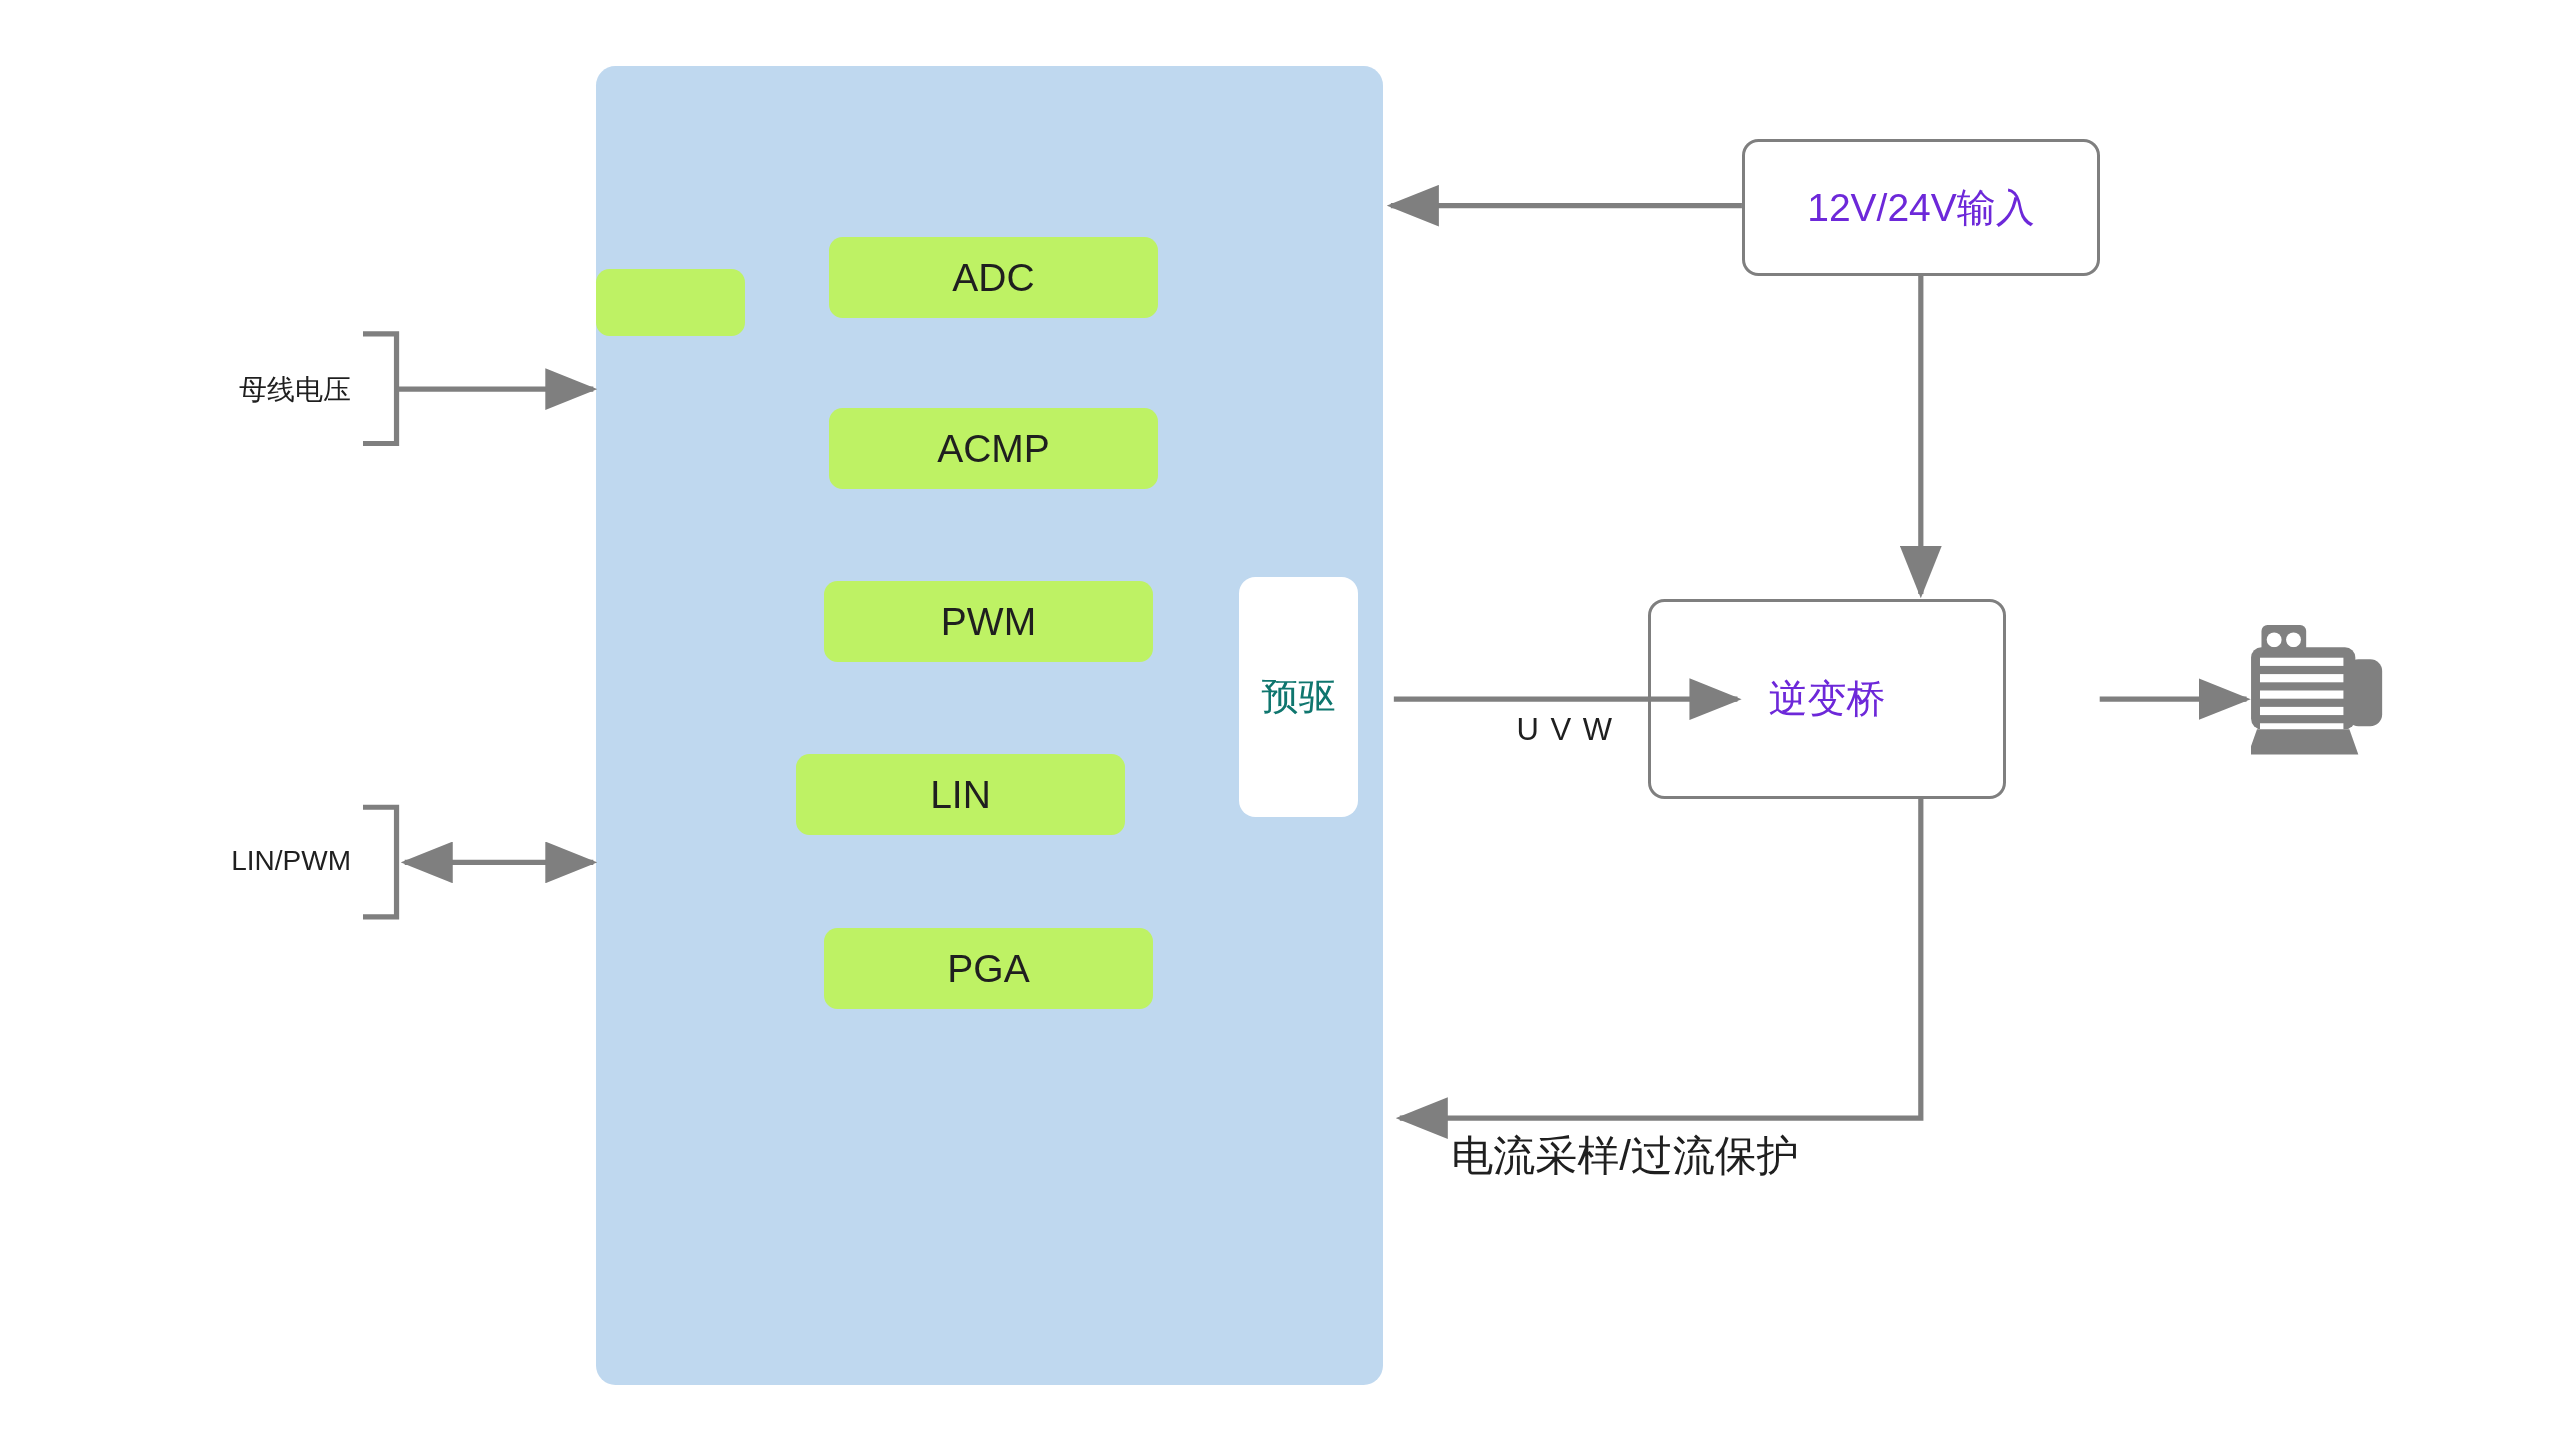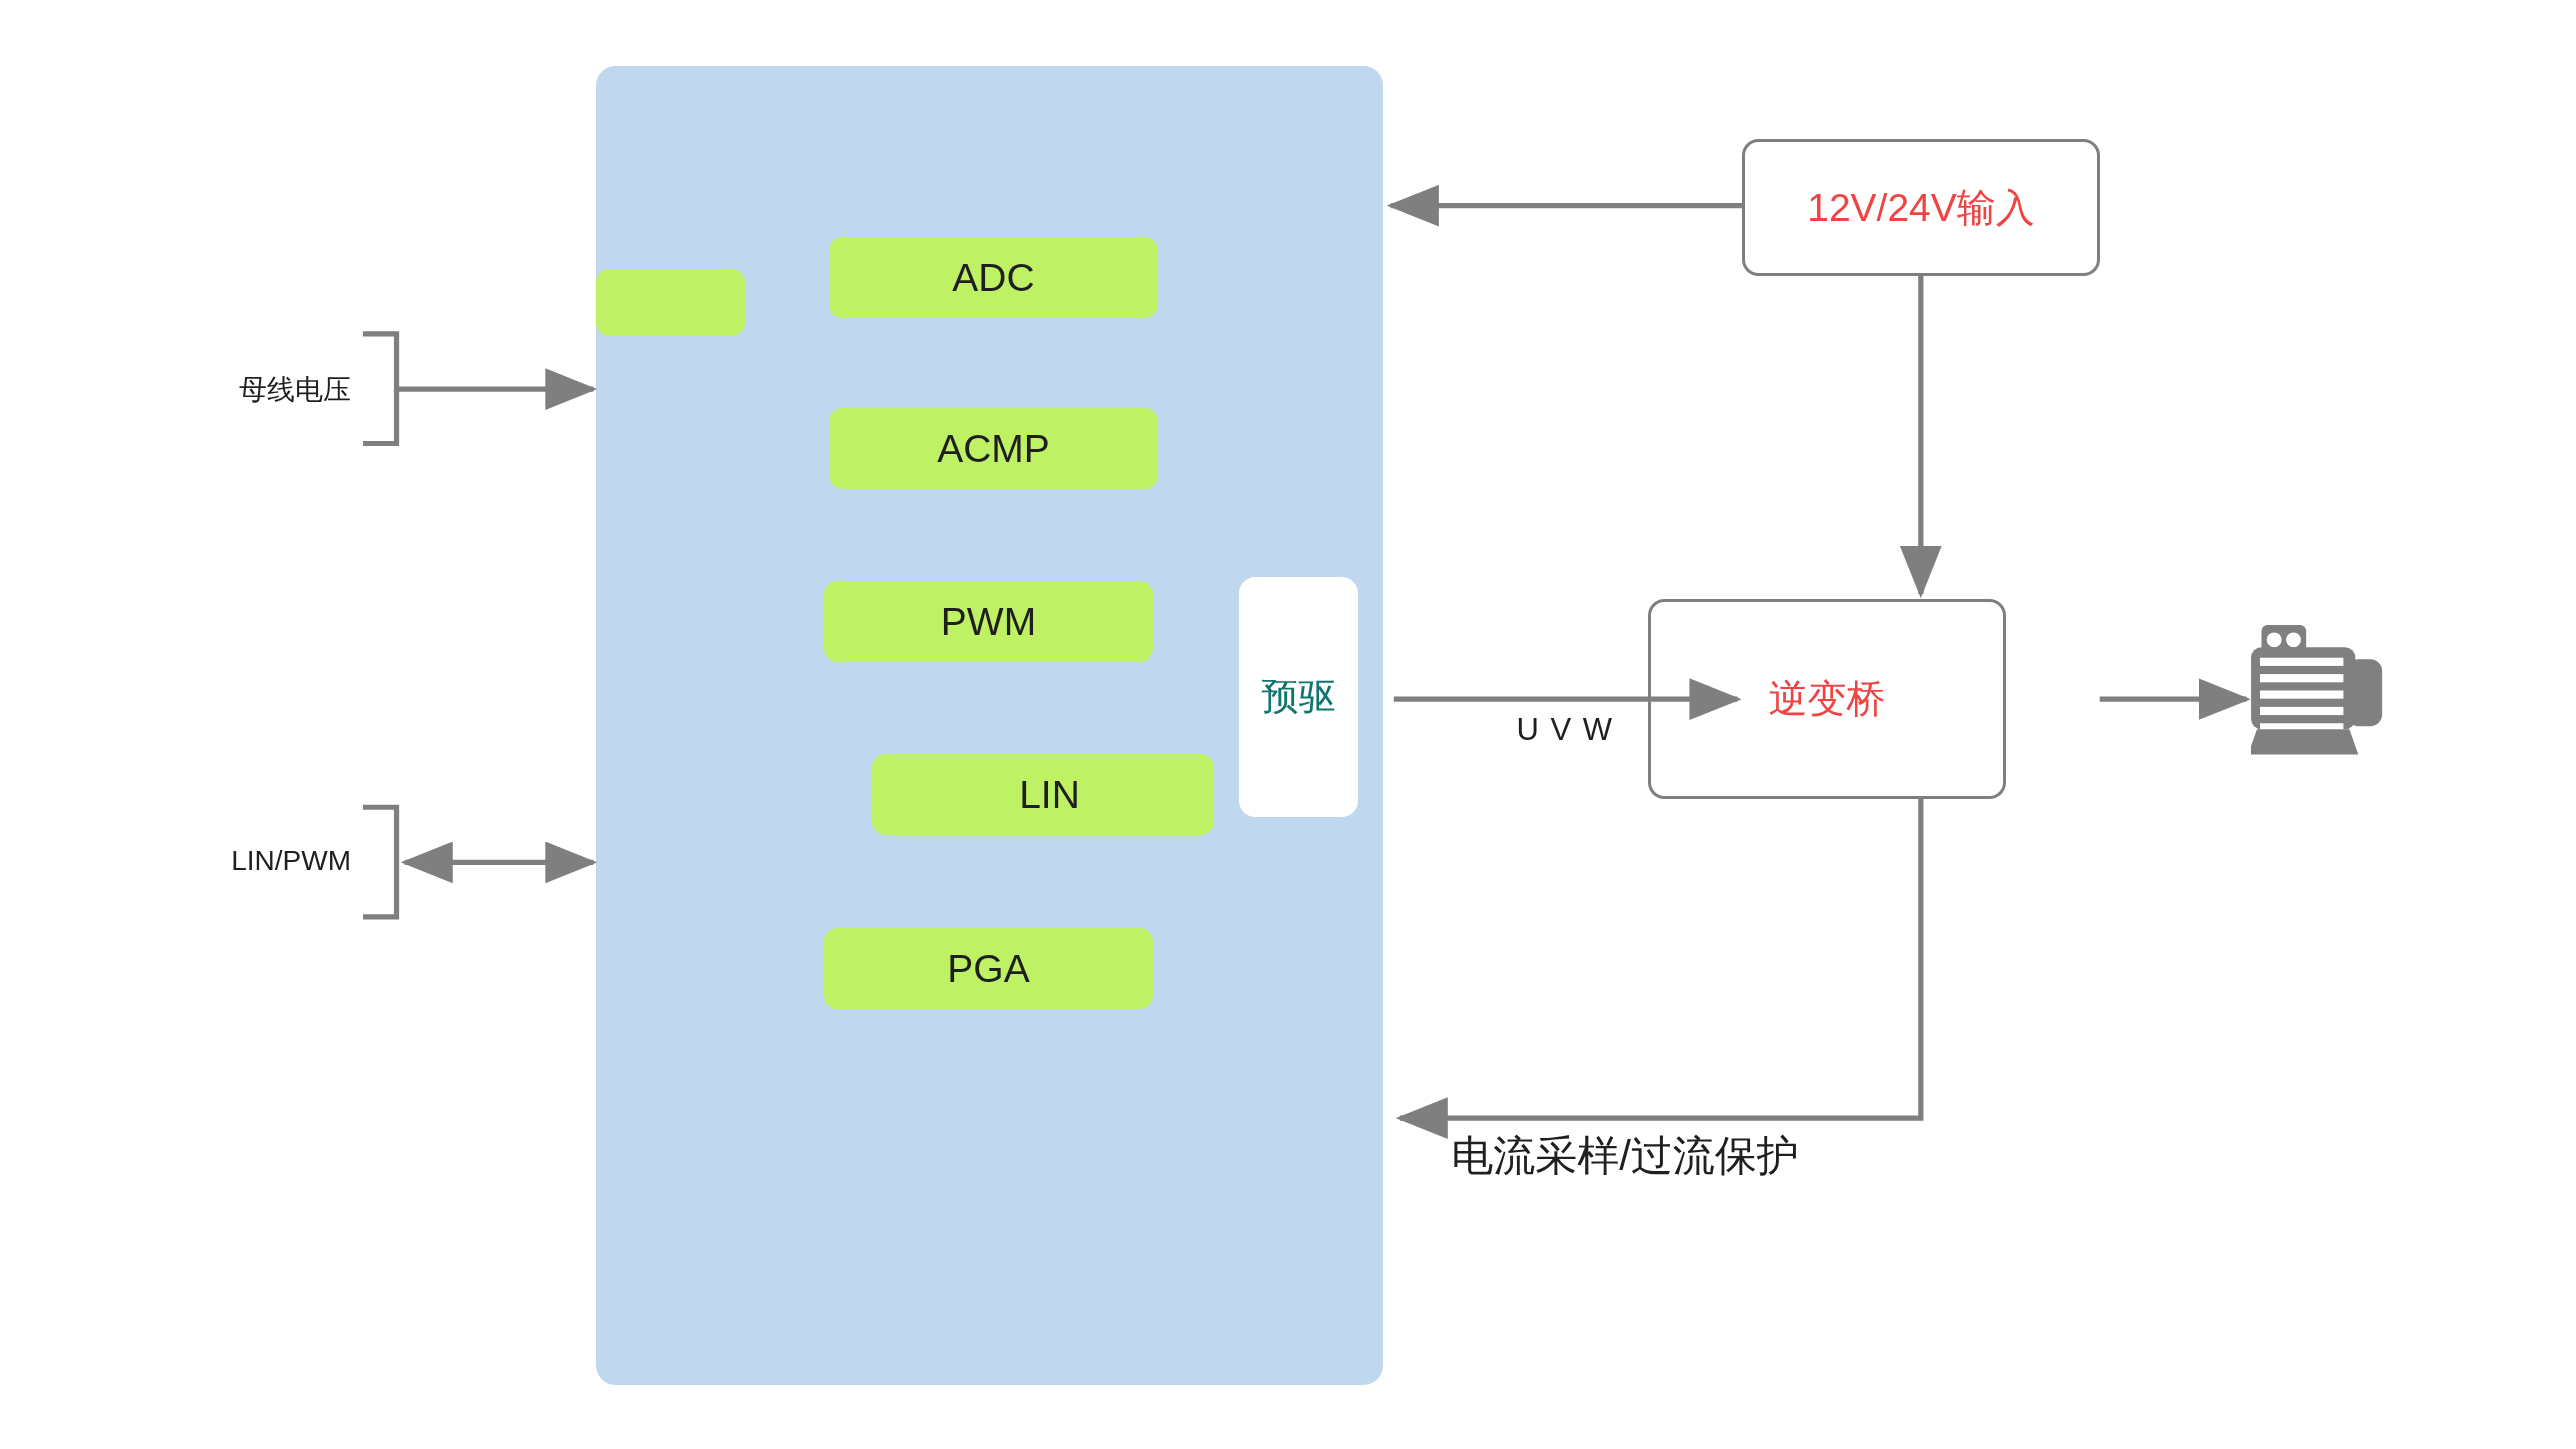--- a/index.html
+++ b/index.html
@@ -72,21 +72,21 @@
   .rbox {
     position: absolute;
     background: #ffffff;
     border: 3px solid #7f7f7f;
     border-radius: 16.4px;
     box-sizing: border-box;
     display: flex;
     align-items: center;
     justify-content: center;
     font-size: 39px;
-    color: #ef4444;
+    color: #6d28d9;
   }
   #box-supply { left: 1742px; top: 139px;  width: 358px; height: 137px; }
   #box-bridge { left: 1648px; top: 599px;  width: 358px; height: 200px; }
 
   
   #wires {
     position: absolute;
     left: 0; top: 0;
     width: 2576px;
     height: 1449px;
@@ -125,21 +125,21 @@
 
   <div class="ip-block" style="left:829px; top:237px; width:329px; height:81px;">
     <span>ADC</span>
   </div>
   <div class="ip-block" style="left:829px; top:408px; width:329px; height:81px;">
     <span>ACMP</span>
   </div>
   <div class="ip-block" style="left:824px; top:581px; width:329px; height:81px;">
     <span>PWM</span>
   </div>
-  <div class="ip-block" style="left:872px; top:754px; width:329px; height:81px;padding-left:13px;">
+  <div class="ip-block" style="left:796px; top:754px; width:329px; height:81px;">
     <span>LIN</span>
   </div>
   <div class="ip-block" style="left:824px; top:928px; width:329px; height:81px;">
     <span>PGA</span>
   </div>
 
   <div class="predriver">
     <span>预驱</span>
   </div>
 

